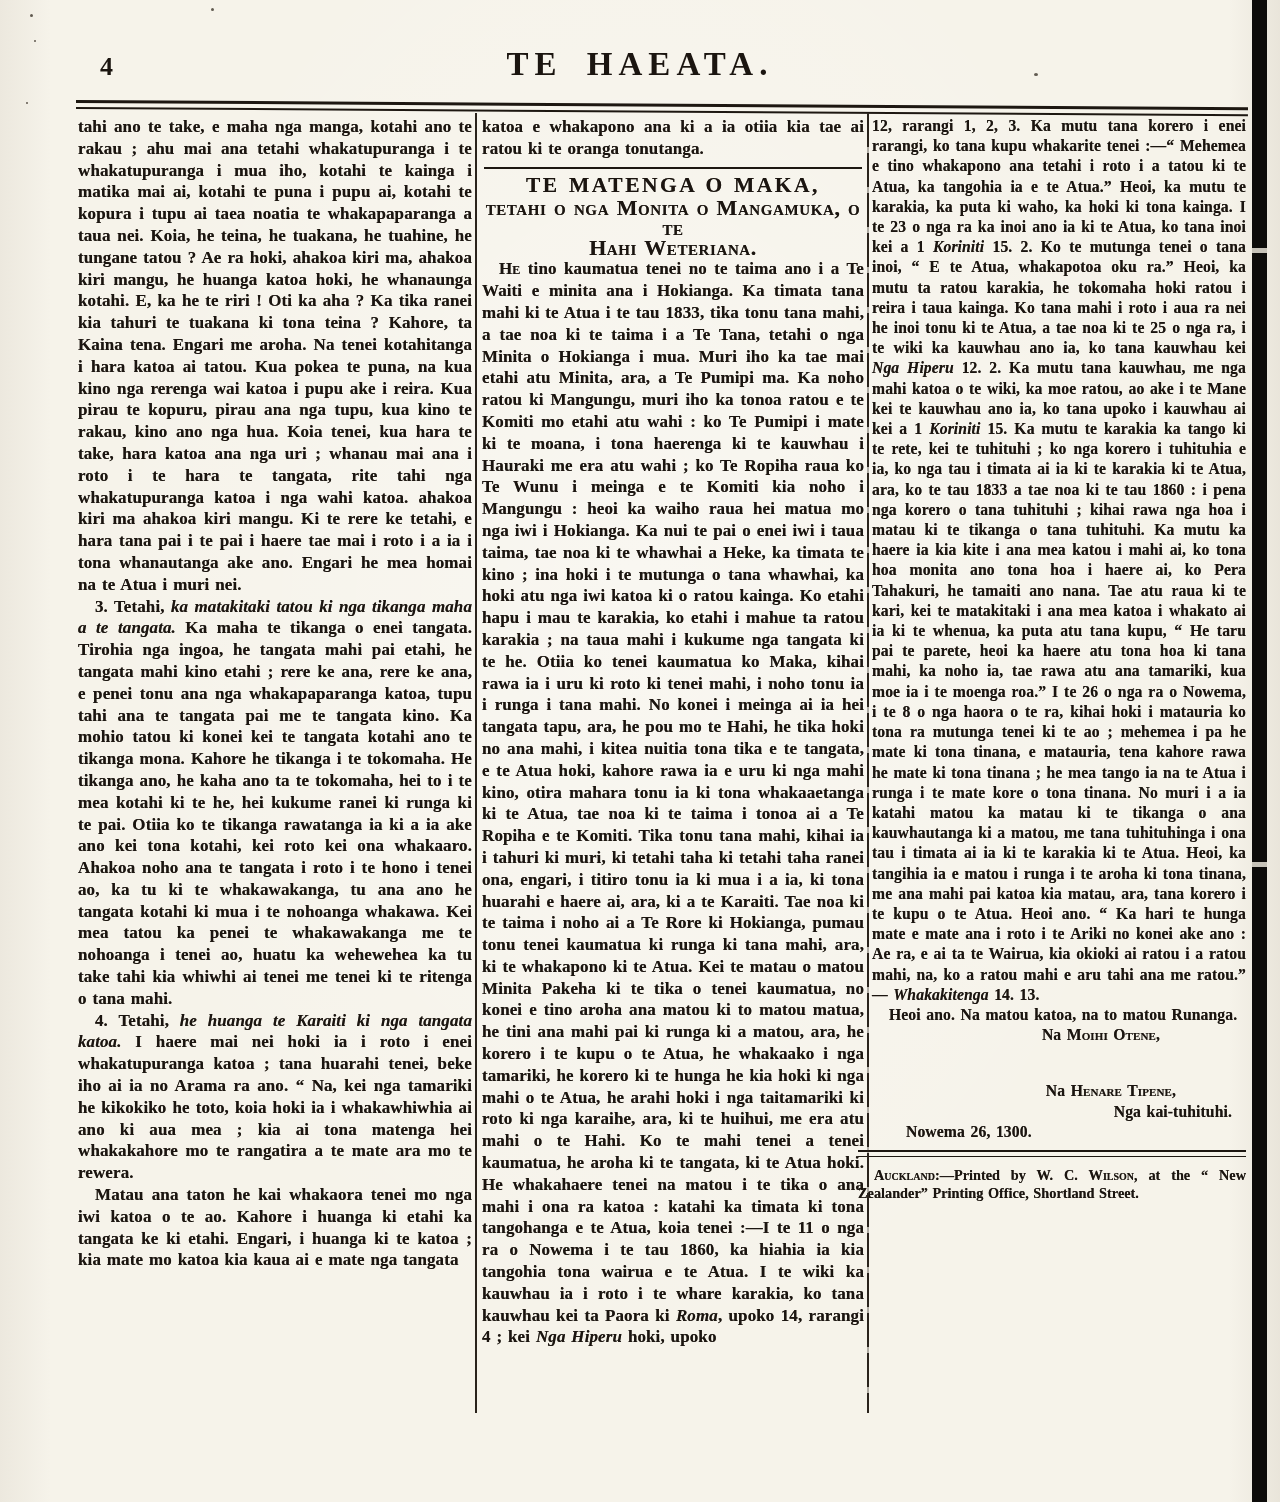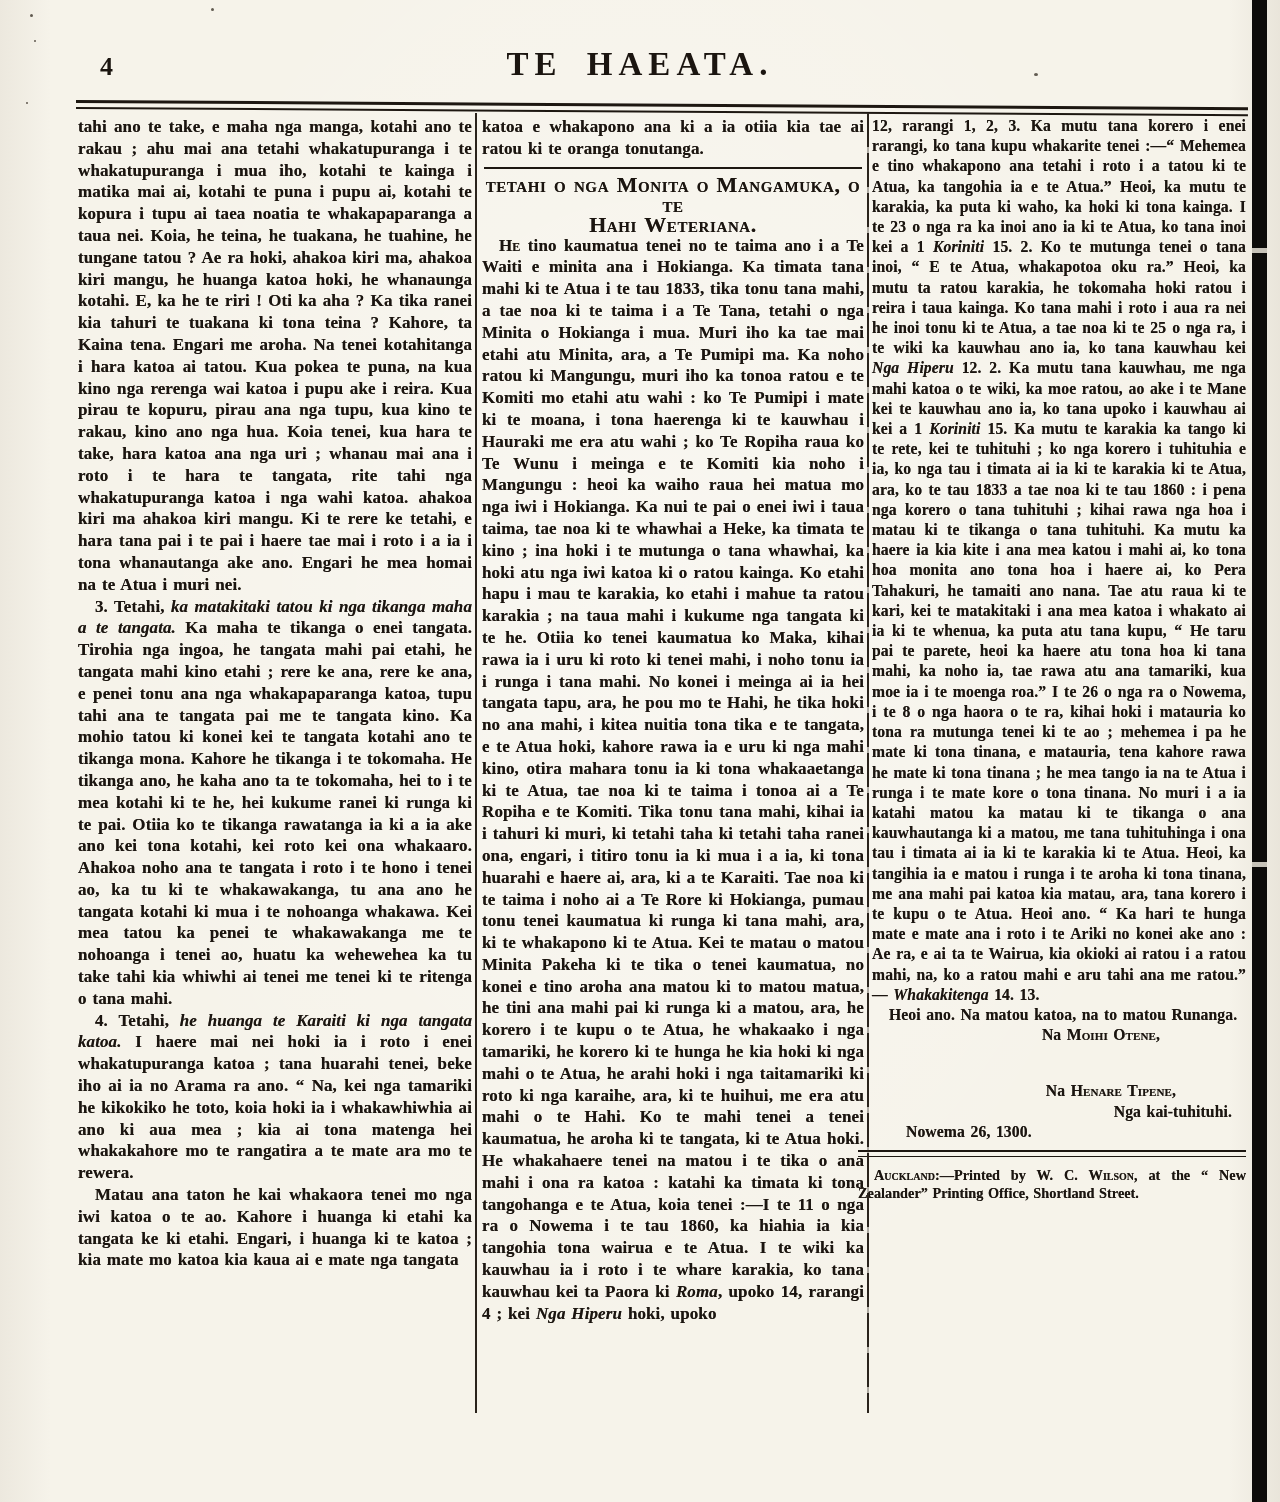--- a/index.html
+++ b/index.html
@@ -64,20 +64,21 @@
 
   <div class="col c1">
       <p class="para"><span>tahi ano te take, e maha nga manga, kotahi ano te rakau ; ahu mai ana tetahi whakatupuranga i te whakatupuranga i mua iho, kotahi te kainga i matika mai ai, kotahi te puna i pupu ai, kotahi te kopura i tupu ai taea noatia te whakapaparanga a taua nei.  Koia, he teina, he tuakana, he tuahine, he tungane tatou ?  Ae ra hoki, ahakoa kiri ma, ahakoa kiri mangu, he huanga katoa hoki, he whanaunga kotahi.  E, ka he te riri !  Oti ka aha ?  Ka tika ranei kia tahuri te tuakana ki tona teina ?  Kahore, ta Kaina tena.  Engari me aroha.  Na tenei kotahitanga i hara katoa ai tatou.  Kua pokea te puna, na kua kino nga rerenga wai katoa i pupu ake i reira.  Kua pirau te kopuru, pirau ana nga tupu, kua kino te rakau, kino ano nga hua.  Koia tenei, kua hara te take, hara katoa ana nga uri ; whanau mai ana i roto i te hara te tangata, rite tahi nga whakatupuranga katoa i nga wahi katoa. ahakoa kiri ma ahakoa kiri mangu.  Ki te rere ke tetahi, e hara tana pai i te pai i haere tae mai i roto i a ia i tona whanautanga ake ano.  Engari he mea homai na te Atua i muri nei.</span></p>
       <p class="para v-ind"><span>3. Tetahi, </span><span class="it">ka matakitaki tatou ki nga tikanga maha a te tangata.</span><span>  Ka maha te tikanga o enei tangata.  Tirohia nga ingoa, he tangata mahi pai etahi, he tangata mahi kino etahi ; rere ke ana, rere ke ana, e penei tonu ana nga whakapaparanga katoa, tupu tahi ana te tangata pai me te tangata kino.  Ka mohio tatou ki konei kei te tangata kotahi ano te tikanga mona.  Kahore he tikanga i te tokomaha.  He tikanga ano, he kaha ano ta te tokomaha, hei to i te mea kotahi ki te he, hei kukume ranei ki runga ki te pai.  Otiia ko te tikanga rawatanga ia ki a ia ake ano kei tona kotahi, kei roto kei ona whakaaro.  Ahakoa noho ana te tangata i roto i te hono i tenei ao, ka tu ki te whakawakanga, tu ana ano he tangata kotahi ki mua i te nohoanga whakawa.  Kei mea tatou ka penei te whakawakanga me te nohoanga i tenei ao, huatu ka wehewehea ka tu take tahi kia whiwhi ai tenei me tenei ki te ritenga o tana mahi.</span></p>
       <p class="para v-ind"><span>4. Tetahi, </span><span class="it">he huanga te Karaiti ki nga tangata katoa.</span><span>  I haere mai nei hoki ia i roto i enei whakatupuranga katoa ; tana huarahi tenei, beke iho ai ia no Arama ra ano.  “ Na, kei nga tamariki he kikokiko he toto, koia hoki ia i whakawhiwhia ai ano ki aua mea ; kia ai tona matenga hei whakakahore mo te rangatira a te mate ara mo te rewera.</span></p>
       <p class="para v-ind"><span>Matau ana taton he kai whakaora tenei mo nga iwi katoa o te ao.  Kahore i huanga ki etahi ka tangata ke ki etahi.  Engari, i huanga ki te katoa ;  kia mate mo katoa kia kaua ai e mate nga tangata</span></p>
     </div>
   <div class="col c2">
       <p class="para"><span>katoa e whakapono ana ki a ia otiia kia tae ai ratou ki te oranga tonutanga.</span></p>
       <div class="rule-sep"></div>
+      <div class="art-title">TE MATENGA O MAKA,</div>
       <div class="art-sub">tetahi o nga Monita o Mangamuka, o te</div>
       <div class="art-sub">Hahi Weteriana.</div>
       <p class="para v-ind"><span class="sc">He</span><span> tino kaumatua tenei no te taima ano i a Te Waiti e minita ana i Hokianga.  Ka timata tana mahi ki te Atua i te tau 1833, tika tonu tana mahi, a tae noa ki te taima i a Te Tana, tetahi o nga Minita o Hokianga i mua.  Muri iho ka tae mai etahi atu Minita, ara, a Te Pumipi ma.  Ka noho ratou ki Mangungu, muri iho ka tonoa ratou e te Komiti mo etahi atu wahi :  ko Te Pumipi i mate ki te moana, i tona haerenga ki te kauwhau i Hauraki me era atu wahi ;  ko Te Ropiha raua ko Te Wunu i meinga e te Komiti kia noho i Mangungu :  heoi ka waiho raua hei matua mo nga iwi i Hokianga.  Ka nui te pai o enei iwi i taua taima, tae noa ki te whawhai a Heke, ka timata te kino ;  ina hoki i te mutunga o tana whawhai, ka hoki atu nga iwi katoa ki o ratou kainga.  Ko etahi hapu i mau te karakia, ko etahi i mahue ta ratou karakia ;  na taua mahi i kukume nga tangata ki te he.  Otiia ko tenei kaumatua ko Maka, kihai rawa ia i uru ki roto ki tenei mahi, i noho tonu ia i runga i tana mahi.  No konei i meinga ai ia hei tangata tapu, ara, he pou mo te Hahi, he tika hoki no ana mahi, i kitea nuitia tona tika e te tangata, e te Atua hoki, kahore rawa ia e uru ki nga mahi kino, otira mahara tonu ia ki tona whakaaetanga ki te Atua, tae noa ki te taima i tonoa ai a Te Ropiha e te Komiti.  Tika tonu tana mahi, kihai ia i tahuri ki muri, ki tetahi taha ki tetahi taha ranei ona, engari, i titiro tonu ia ki mua i a ia, ki tona huarahi e haere ai, ara, ki a te Karaiti.  Tae noa ki te taima i noho ai a Te Rore ki Hokianga, pumau tonu tenei kaumatua ki runga ki tana mahi, ara, ki te whakapono ki te Atua.  Kei te matau o matou Minita Pakeha ki te tika o tenei kaumatua, no konei e tino aroha ana matou ki to matou matua, he tini ana mahi pai ki runga ki a matou, ara, he korero i te kupu o te Atua, he whakaako i nga tamariki, he korero ki te hunga he kia hoki ki nga mahi o te Atua, he arahi hoki i nga taitamariki ki roto ki nga karaihe, ara, ki te huihui, me era atu mahi o te Hahi.  Ko te mahi tenei a tenei kaumatua, he aroha ki te tangata, ki te Atua hoki.  He whakahaere tenei na matou i te tika o ana mahi i ona ra katoa :  katahi ka timata ki tona tangohanga e te Atua, koia tenei :—I te 11 o nga ra o Nowema i te tau 1860, ka hiahia ia kia tangohia tona wairua e te Atua.  I te wiki ka kauwhau ia i roto i te whare karakia, ko tana kauwhau kei ta Paora ki </span><span class="it">Roma</span><span>, upoko 14, rarangi 4 ;  kei </span><span class="it">Nga Hiperu</span><span> hoki, upoko</span></p>
     </div>
   <div class="col c3">
       <p class="para"><span>12, rarangi 1, 2, 3.  Ka mutu tana korero i enei rarangi, ko tana kupu whakarite tenei :—“ Mehemea e tino whakapono ana tetahi i roto i a tatou ki te Atua, ka tangohia ia e te Atua.”  Heoi, ka mutu te karakia, ka puta ki waho, ka hoki ki tona kainga.  I te 23 o nga ra ka inoi ano ia ki te Atua, ko tana inoi kei a 1 </span><span class="it">Koriniti</span><span> 15. 2.  Ko te mutunga tenei o tana inoi, “ E te Atua, whakapotoa oku ra.”  Heoi, ka mutu ta ratou karakia, he tokomaha hoki ratou i reira i taua kainga.  Ko tana mahi i roto i aua ra nei he inoi tonu ki te Atua, a tae noa ki te 25 o nga ra, i te wiki ka kauwhau ano ia, ko tana kauwhau kei </span><span class="it">Nga Hiperu</span><span> 12. 2.  Ka mutu tana kauwhau, me nga mahi katoa o te wiki, ka moe ratou, ao ake i te Mane kei te kauwhau ano ia, ko tana upoko i kauwhau ai kei a 1 </span><span class="it">Koriniti</span><span> 15.  Ka mutu te karakia ka tango ki te rete, kei te tuhituhi ;  ko nga korero i tuhituhia e ia, ko nga tau i timata ai ia ki te karakia ki te Atua, ara, ko te tau 1833 a tae noa ki te tau 1860 :  i pena nga korero o tana tuhituhi ;  kihai rawa nga hoa i matau ki te tikanga o tana tuhituhi.  Ka mutu ka haere ia kia kite i ana mea katou i mahi ai, ko tona hoa monita ano tona hoa i haere ai, ko Pera Tahakuri, he tamaiti ano nana.  Tae atu raua ki te kari, kei te matakitaki i ana mea katoa i whakato ai ia ki te whenua, ka puta atu tana kupu, “ He taru pai te parete, heoi ka haere atu tona hoa ki tana mahi, ka noho ia, tae rawa atu ana tamariki, kua moe ia i te moenga roa.”  I te 26 o nga ra o Nowema, i te 8 o nga haora o te ra, kihai hoki i matauria ko tona ra mutunga tenei ki te ao ;  mehemea i pa he mate ki tona tinana, e matauria, tena kahore rawa he mate ki tona tinana ;  he mea tango ia na te Atua i runga i te mate kore o tona tinana.  No muri i a ia katahi matou ka matau ki te tikanga o ana kauwhautanga ki a matou, me tana tuhituhinga i ona tau i timata ai ia ki te karakia ki te Atua.  Heoi, ka tangihia ia e matou i runga i te aroha ki tona tinana, me ana mahi pai katoa kia matau, ara, tana korero i te kupu o te Atua.  Heoi ano.  “ Ka hari te hunga mate e mate ana i roto i te Ariki no konei ake ano :  Ae ra, e ai ta te Wairua, kia okioki ai ratou i a ratou mahi, na, ko a ratou mahi e aru tahi ana me ratou.” — </span><span class="it">Whakakitenga</span><span> 14. 13.</span></p>
       <p class="para v-ind"><span>Heoi ano.  Na matou katoa, na to matou Runanga.</span></p>
       <div class="sig-line v1"><span>Na </span><span class="sc">Moihi Otene</span><span>,</span></div>
       <div class="sig-line v2"><span>Na </span><span class="sc">Henare Tipene</span><span>,</span></div>
       <div class="sig-line v3"><span>Nga kai-tuhituhi.</span></div>

